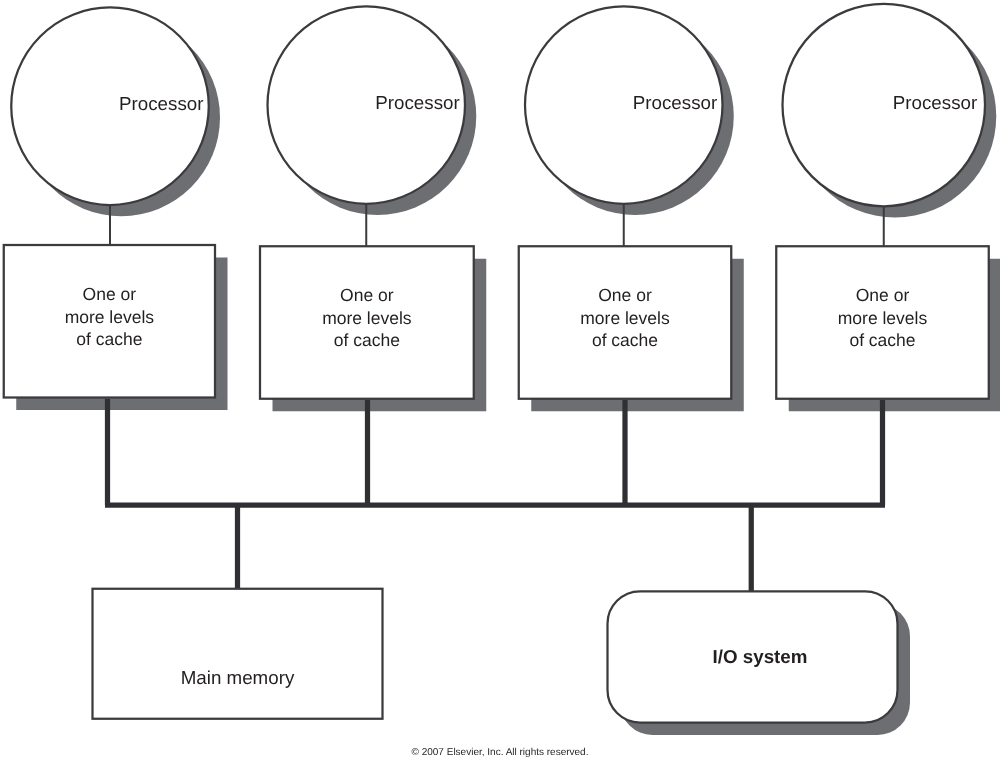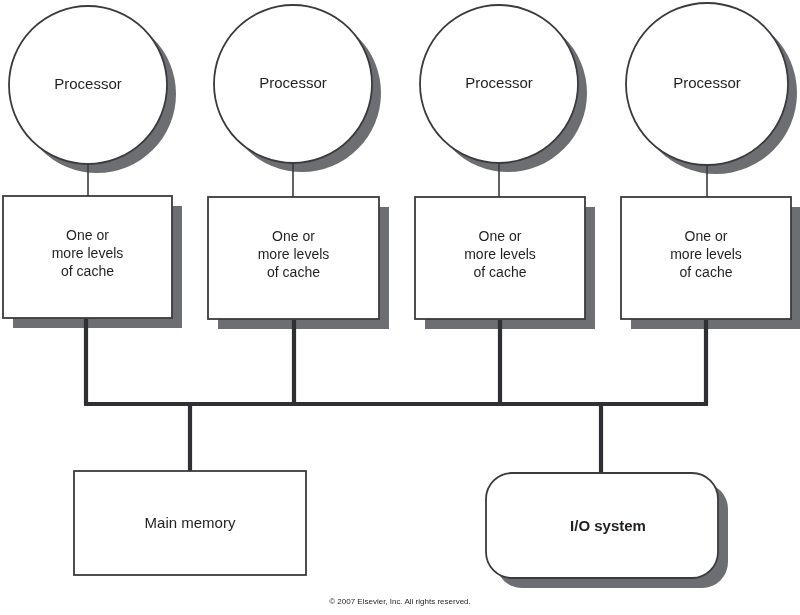--- a/index.html
+++ b/index.html
@@ -27,26 +27,28 @@
   .node-label {
     position: absolute;
     text-align: center;
     color: #231f20;
     line-height: 1.28;
     white-space: pre-line;
     pointer-events: none;
   }
   .label-processor {
     font-size: 15px;
+    margin-left: 41px;
   }
   .label-cache {
     font-size: 14px;
   }
   .label-memory {
     font-size: 15px;
+    margin-top: 20px;
   }
   .label-io {
     font-size: 15px;
   }
   .copyright {
     position: absolute;
     width: 800px;
     text-align: center;
     left: 0;
     top: 597px;

